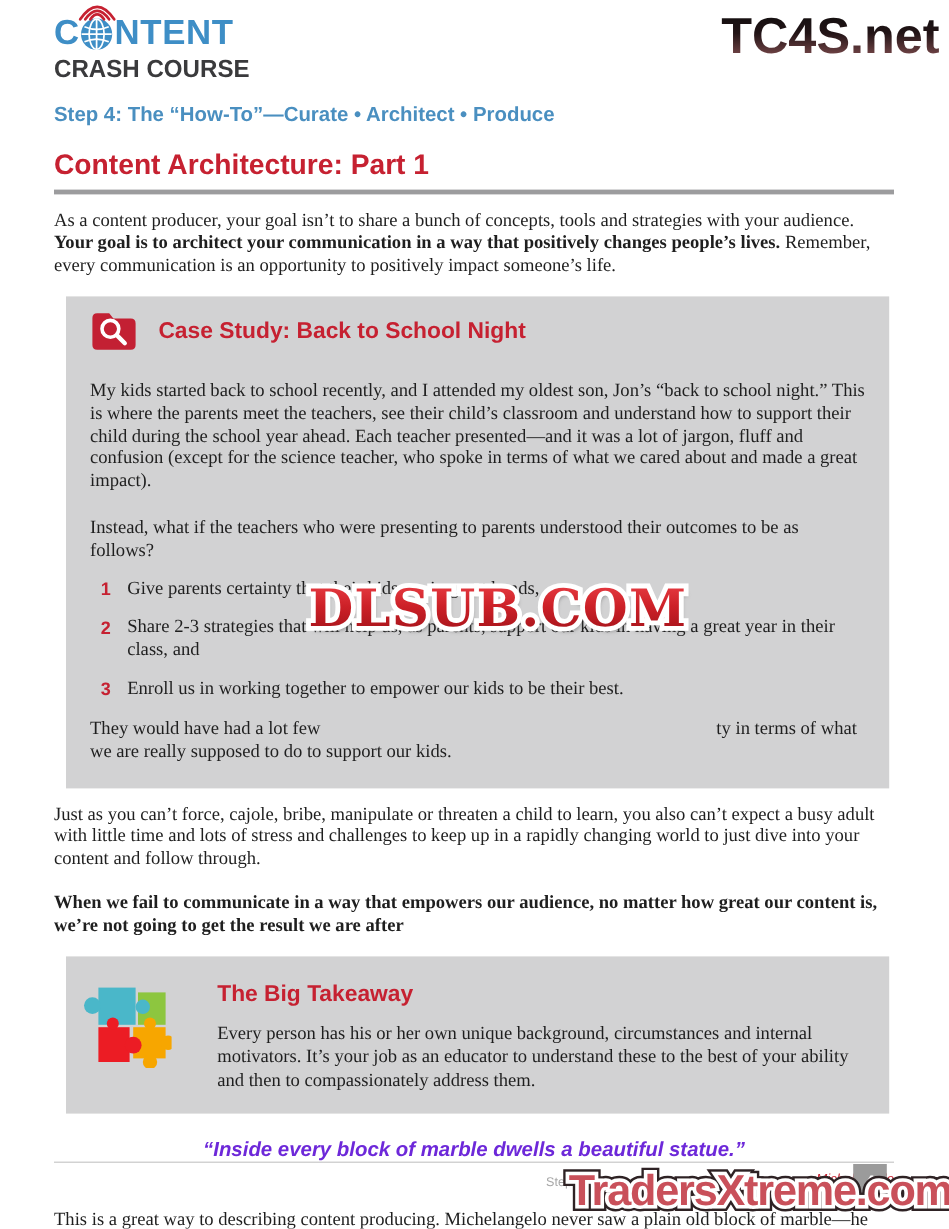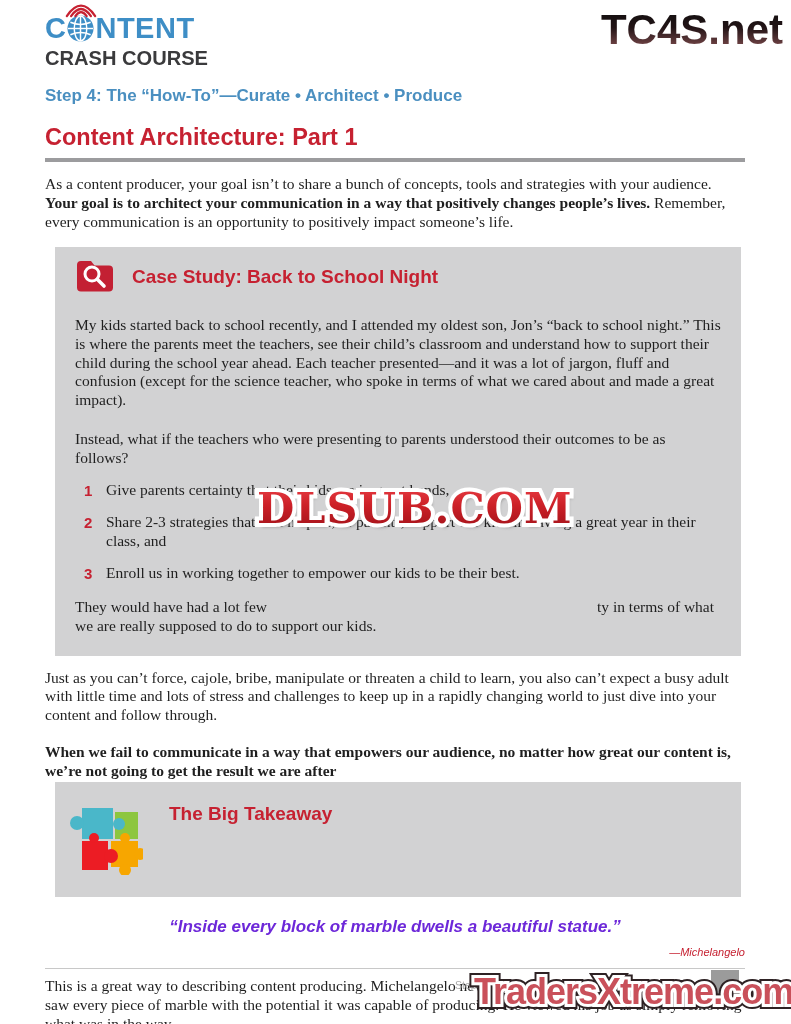--- a/index.html
+++ b/index.html
@@ -39,22 +39,22 @@
   .box-title { font-family:"Liberation Sans",sans-serif; font-weight:bold; font-size:19px;
     color:#c62131; }
   .case-box p { font-size:15.5px; line-height:1.22; margin-top:20px; }
   .cs-item { display:flex; margin-top:13px; }
   .cs-num { font-family:"Liberation Sans",sans-serif; font-weight:bold; font-size:15px;
     color:#c62131; width:22px; margin-left:9px; flex:0 0 auto; padding-top:1px; }
   .cs-text { font-size:15.5px; line-height:1.22; flex:1; padding-right:4px; }
   .cs-closing { margin-top:15px !important; }
   .wm-gap { display:inline-block; width:330px; height:1px; }
   
-  .takeaway-box { margin-top:1px; padding:13px 20px 18px 14px; display:grid;
-    grid-template-columns:88px 1fr; column-gap:12px; }
+  .takeaway-box { margin-top:15px; padding:13px 20px 18px 14px; display:grid;
+    grid-template-columns:88px 1fr; column-gap:24px; }
   .puzzle { padding-top:6px; }
   .tk-title { font-family:"Liberation Sans",sans-serif; font-weight:bold; font-size:19px;
     color:#c62131; margin-top:8px; }
   .tk-text { font-size:15.5px; line-height:1.25; margin-top:12px; }
   
   .quote { font-family:"Liberation Sans",sans-serif; font-weight:bold; font-style:italic;
     font-size:17px; color:#6d28d9; text-align:center; margin-top:20px; }
   .quote-attr { font-family:"Liberation Sans",sans-serif; font-style:italic; font-size:11px;
     color:#c62131; text-align:right; margin-top:9px; }
   .closing-para { margin-top:19px !important; }
@@ -174,20 +174,21 @@
           </g>
           <g fill="#ec1c24">
             <rect x="13" y="40" width="26" height="29"></rect>
             <circle cx="42" cy="55" r="7"></circle>
             <circle cx="25" cy="37" r="5"></circle>
           </g>
         </svg>
       </div>
       <div>
         <h2 class="tk-title">The Big Takeaway</h2>
+        <p class="tk-text">Every person has his or her own unique background, circumstances and internal motivators. It’s your job as an educator to understand these to the best of your ability and then to compassionately address them.</p>
       </div>
     </section>
 
     <div class="quote">“Inside every block of marble dwells a beautiful statue.”</div>
     <div class="quote-attr">—Michelangelo</div>
 
     <p class="body closing-para">This is a great way to describing content producing. Michelangelo never saw a plain old block of marble—he saw every piece of marble with the potential it was capable of producing. He viewed his job as simply removing what was in the way.</p>
   </main>
 
   <div class="footer-rule"></div>

